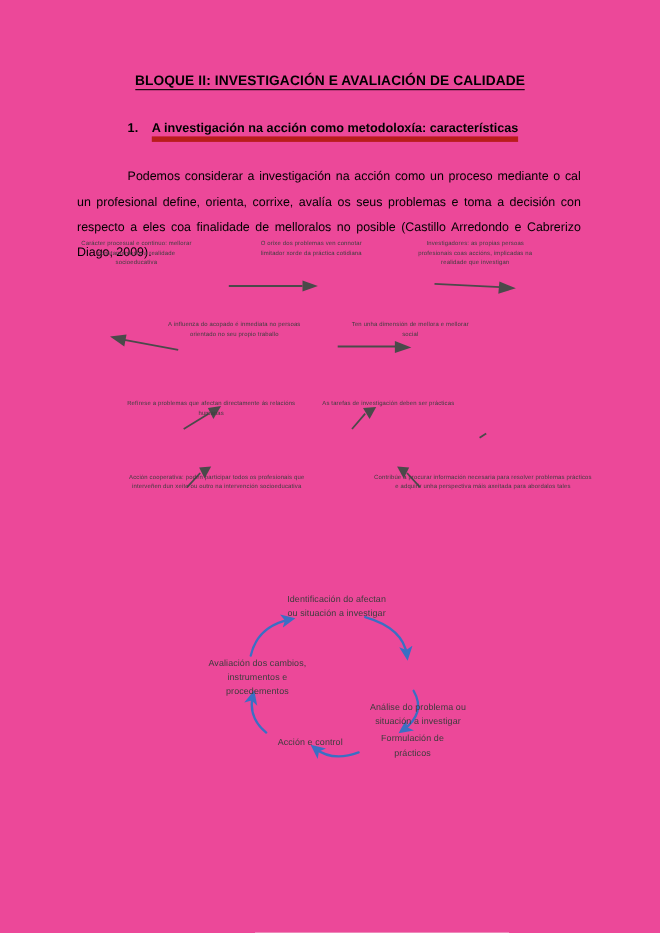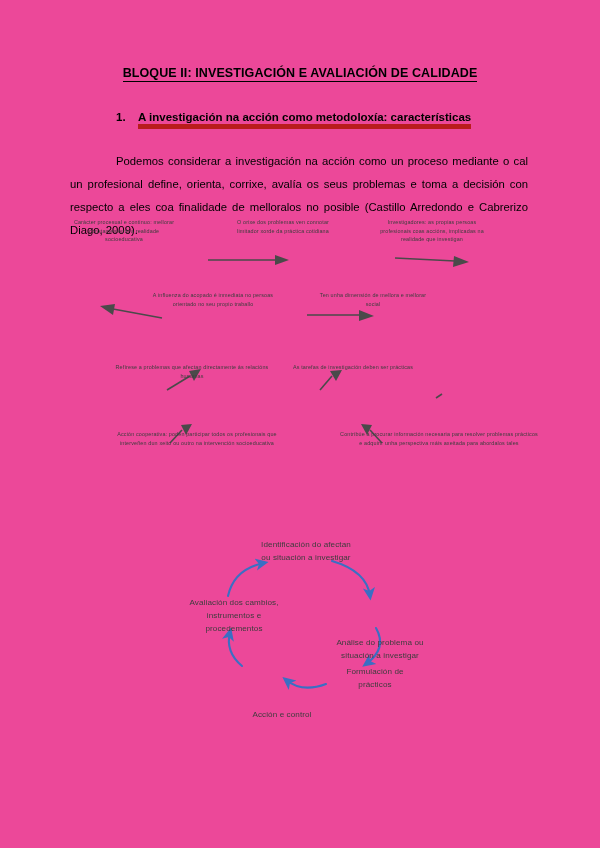--- a/index.html
+++ b/index.html
@@ -212,18 +212,18 @@
 
       <path class="carr" stroke="#3a6fc4" marker-end="url(#ah)" d="M48 60 C52 42, 64 31, 84 27"></path>
     </svg>
 
     <div class="clabel" style="left:78px; top:2px; width:96px;">Identificación do afectan ou situación a investigar</div>
 
     <div class="clabel" style="left:152px; top:56px; width:96px;margin-top:44px;">Análise do problema ou situación a investigar</div>
 
     <div class="clabel" style="left:152px; top:129px; width:86px;">Formulación de prácticos</div>
 
-    <div class="clabel" style="left:68px; top:132px; width:68px;margin-top:40px;">Acción e control</div>
+    <div class="clabel" style="left:68px; top:132px; width:68px;">Acción e control</div>
 
     <div class="clabel" style="left:2px; top:60px; width:104px;">Avaliación dos cambios, instrumentos e procedementos</div>
   </div>
 
 </div>
 
 </body></html>

